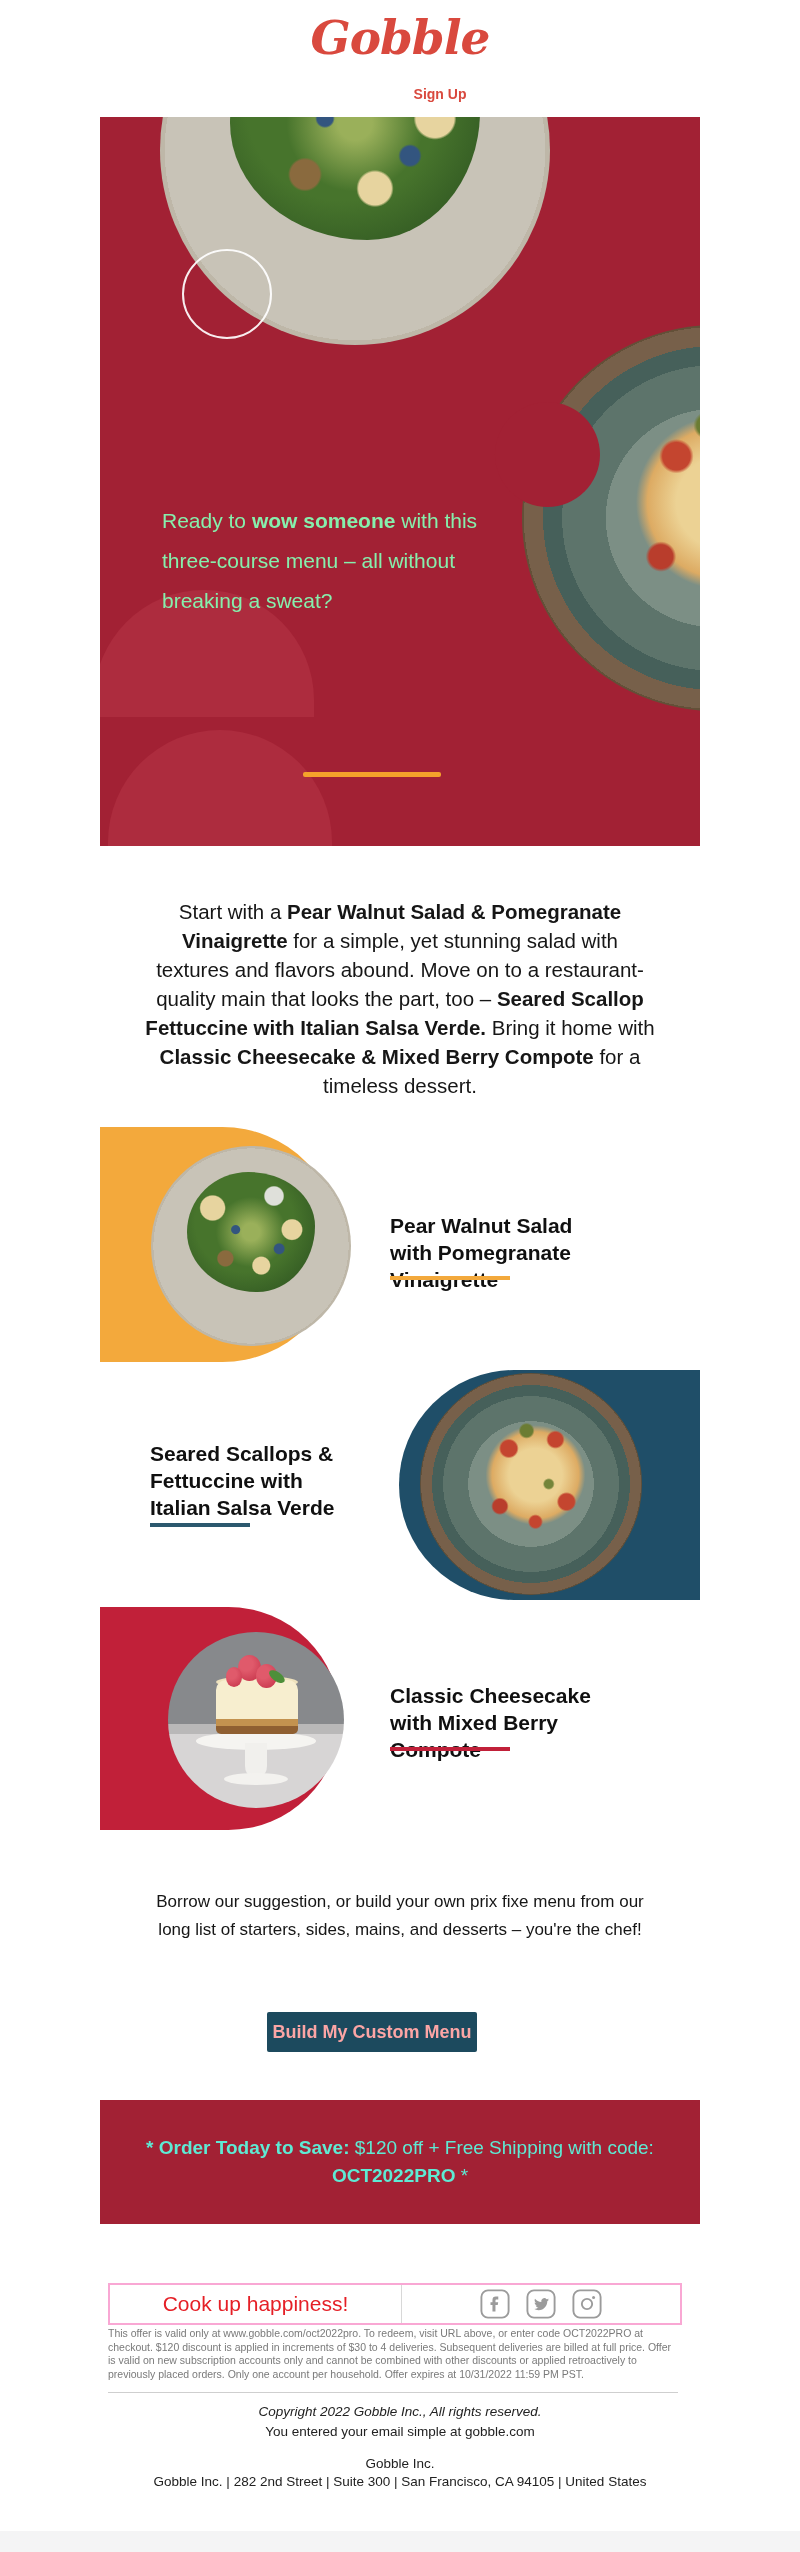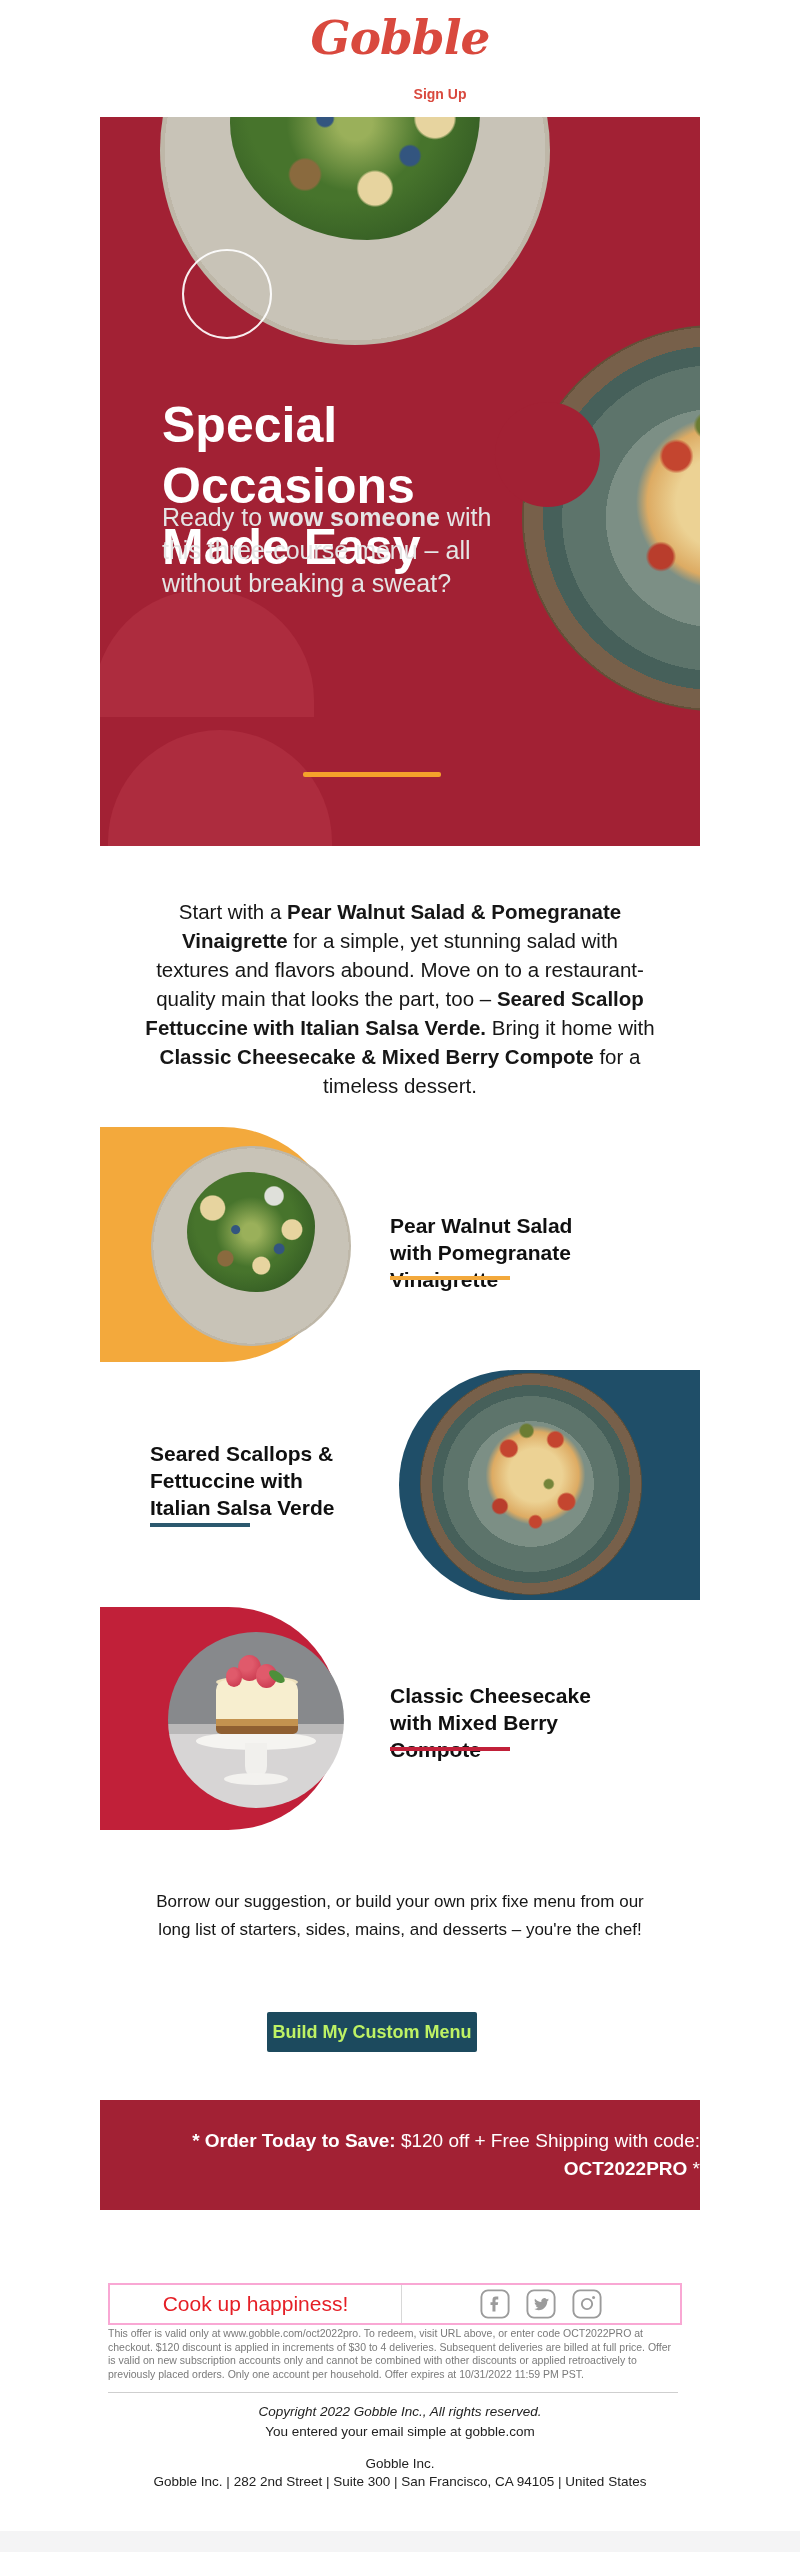--- a/index.html
+++ b/index.html
@@ -43,21 +43,21 @@
        radial-gradient(circle at 36% 60%, #b93d2c 0 3.5%, transparent 4.5%),
        radial-gradient(circle at 52% 67%, #c4452f 0 3%, transparent 4%),
        radial-gradient(circle at 48% 26%, #6b7c33 0 3%, transparent 4%),
        radial-gradient(circle at 58% 50%, #74853a 0 2.5%, transparent 3.5%),
        radial-gradient(circle at 52% 46%, #ecd294 0 16%, #ddab63 26%, transparent 30%),
        radial-gradient(circle, #7c8f85 0 40%, #5d746b 40% 56%, #46605a 56% 63%, #77604a 63% 70%, #635038 70% 78%, #55483a 78% 100%);}
   .hero-bowl{left:422px;top:208px;width:386px;height:386px;}
   .bowl-notch{left:395px;top:285px;width:105px;height:105px;border-radius:50%;background:#a22134;}
 
   .headline{left:62px;top:278px;width:420px;color:#fff;font-size:50px;line-height:61px;font-weight:bold;}
-  .hero-sub{left:62px;top:384px;width:345px;color:#e5e5e5;font-size:25px;line-height:33px;}
+  .hero-sub{left:62px;top:384px;width:345px;color:#86efac;font-size:21px;line-height:40px;}
   .hero-dash{left:203px;top:655px;width:138px;height:5px;background:#f5a22b;border-radius:2px;}
 
   
   .intro{left:145px;top:897px;width:510px;text-align:center;font-size:20.5px;line-height:29px;color:#161616;}
   .c1-shape{left:100px;top:1127px;width:240px;height:235px;background:#f3a93c;border-radius:0 118px 118px 0;}
   .c1-photo{left:151px;top:1146px;width:200px;height:200px;}
   .c2-shape{left:399px;top:1370px;width:301px;height:230px;background:#1f4e68;border-radius:115px 0 0 115px;}
   .c2-photo{left:420px;top:1373px;width:222px;height:222px;}
   .c3-shape{left:100px;top:1607px;width:240px;height:223px;background:#c12039;border-radius:0 112px 112px 0;}
   .c3-photo{left:168px;top:1632px;width:176px;height:176px;border-radius:50%;overflow:hidden;
@@ -79,27 +79,27 @@
   .b1{left:40%;top:13%;width:13%;height:15%;}
   .b2{left:50%;top:18%;width:12%;height:14%;}
   .b3{left:33%;top:20%;width:9%;height:11%;}
   .leaf{position:absolute;left:57%;top:23%;width:10%;height:5%;background:#4d8f3a;border-radius:50%;transform:rotate(35deg);}
   .stand-top{position:absolute;left:16%;top:57%;width:68%;height:10%;background:#f5f4f1;border-radius:50%;}
   .stand-stem{position:absolute;left:44%;top:63%;width:12%;height:19%;background:#f1f0ed;border-radius:0 0 30% 30%;}
   .stand-base{position:absolute;left:32%;top:80%;width:36%;height:7%;background:#f3f2ef;border-radius:50%;}
 
   
   .borrow{left:145px;top:1888px;width:510px;text-align:center;font-size:17px;line-height:28px;color:#161616;}
-  .cta-btn{left:267px;top:2012px;width:210px;height:40px;background:#1c4a5e;color:#bef264;
+  .cta-btn{left:267px;top:2012px;width:210px;height:40px;background:#1c4a5e;color:#fca5a5;
            font-size:18px;font-weight:bold;display:flex;align-items:center;justify-content:center;
            border-radius:2px;cursor:pointer;}
 
   
-  .banner{left:100px;top:2100px;width:600px;height:110px;background:#a22134;color:#ffffff;
-          display:flex;flex-direction:column;align-items:flex-end;justify-content:center;
+  .banner{left:100px;top:2100px;width:600px;height:124px;background:#a22134;color:#5eead4;
+          display:flex;flex-direction:column;align-items:center;justify-content:center;
           font-size:19px;line-height:28px;text-align:center;}
 
   
   .fbox{left:108px;top:2283px;width:570px;height:38px;border:2px solid #f9a8d4;display:flex;}
   .fbox-left{width:291px;display:flex;align-items:center;justify-content:center;border-right:1px solid #d8d8d8;}
   .tagline{font-size:21px;color:#e51f26;}
   .fbox-right{flex:1;display:flex;align-items:center;justify-content:center;gap:16px;}
   .social{width:30px;height:30px;cursor:pointer;}
   .legal{left:108px;top:2327px;width:570px;font-size:10.5px;line-height:13.5px;color:#7a7a7a;}
   .f-hr{left:108px;top:2392px;width:570px;height:1px;background:#cfcfcf;}
@@ -123,25 +123,20 @@
 
   <div class="abs hero">
     <div class="abs dome dome1"></div>
     <div class="abs dome dome2"></div>
     <div class="abs photo-salad hero-salad">
       <div class="salad-blob"></div>
     </div>
     <div class="abs white-ring"></div>
     <div class="abs photo-pasta-dark hero-bowl"></div>
     <div class="abs bowl-notch"></div>
-    <div class="abs headline">
-      <div>Special</div>
-      <div>Occasions</div>
-      <div>Made Easy</div>
-    </div>
     <div class="abs hero-sub"><span>Ready to </span><span class="bold">wow someone</span><span> with this three-course menu – all without breaking a sweat?</span></div>
     <div class="abs hero-dash"></div>
   </div>
 
   <div class="abs intro"><span>Start with a </span><span class="bold">Pear Walnut Salad &amp; Pomegranate Vinaigrette</span><span> for a simple, yet stunning salad with textures and flavors abound. Move on to a restaurant-quality main that looks the part, too – </span><span class="bold">Seared Scallop Fettuccine with Italian Salsa Verde.</span><span> Bring it home with </span><span class="bold">Classic Cheesecake &amp; Mixed Berry Compote</span><span> for a timeless dessert.</span></div>
 
   <div class="abs c1-shape"></div>
   <div class="abs photo-salad c1-photo">
     <div class="salad-blob"></div>
   </div>

